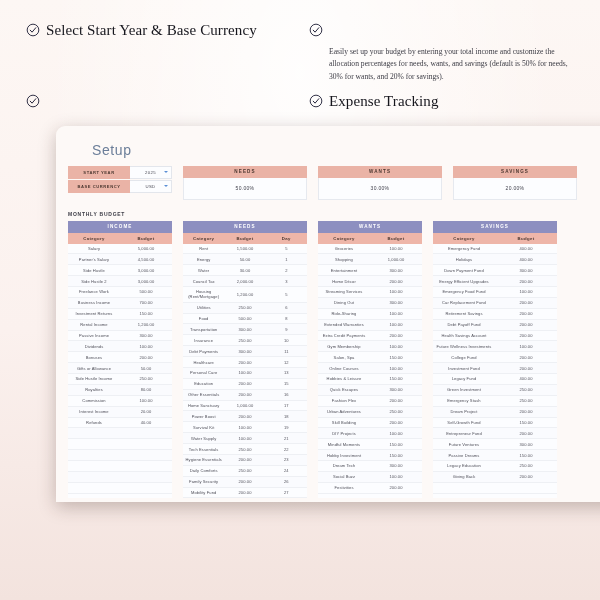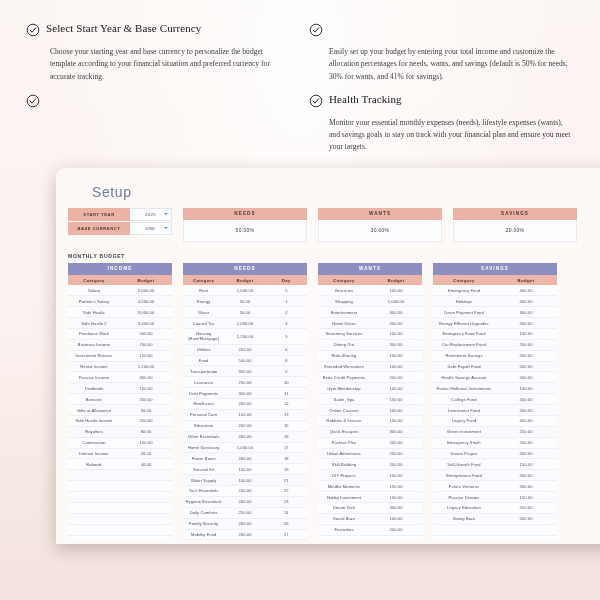--- a/index.html
+++ b/index.html
@@ -24,21 +24,21 @@
   }
   .features{
     display:grid;grid-template-columns:1fr 1fr;
     column-gap:18px;row-gap:10px;
     padding:22px 26px 0 26px;
   }
   .feat{display:block;}
   .feat-head{display:flex;align-items:flex-start;gap:6px;}
   .chk{flex:0 0 auto;margin-top:1px;}
   .feat-title{
-    font-family:"Liberation Serif",serif;font-size:11px;
+    font-family:"Liberation Serif",serif;font-size:15px;
     color:#16161d;letter-spacing:.1px;line-height:1.1;
   }
   .feat-body{
     font-family:"Liberation Serif",serif;font-size:7.6px;line-height:1.62;
     color:#3b3b44;margin:5px 0 0 24px;max-width:250px;
   }
   .feat:nth-child(even) .feat-body{margin-left:20px;}
 
   
   .card-wrap{position:relative;margin:14px 0 0 56px;}
@@ -131,33 +131,32 @@
     <div class="feat">
       <div class="feat-head">
         <span class="chk">
           <svg width="14" height="14" viewBox="0 0 24 24">
               <circle cx="12" cy="12" r="10" fill="none" stroke="#23233a" stroke-width="1.6"></circle>
               <path d="M7.2 12.3l3.2 3.4 6.4-7.6" fill="none" stroke="#23233a" stroke-width="1.7" stroke-linecap="round" stroke-linejoin="round"></path>
             </svg>
         </span>
         <span class="feat-title">Select Start Year &amp; Base Currency</span>
       </div>
-      <div class="feat-body">Choose your starting year and base currency to personalize the budget template according to your financial situation and preferred currency for accurate tracking.</div>
     </div>
 
     <div class="feat">
       <div class="feat-head">
         <span class="chk">
           <svg width="14" height="14" viewBox="0 0 24 24">
               <circle cx="12" cy="12" r="10" fill="none" stroke="#23233a" stroke-width="1.6"></circle>
               <path d="M7.2 12.3l3.2 3.4 6.4-7.6" fill="none" stroke="#23233a" stroke-width="1.7" stroke-linecap="round" stroke-linejoin="round"></path>
             </svg>
         </span>
       </div>
-      <div class="feat-body">Easily set up your budget by entering your total income and customize the allocation percentages for needs, wants, and savings (default is 50% for needs, 30% for wants, and 41% for savings).</div>
+      <div class="feat-body">Easily set up your budget by entering your total income and customize the allocation percentages for needs, wants, and savings (default is 50% for needs, 30% for wants, and 20% for savings).</div>
     </div>
 
     <div class="feat">
       <div class="feat-head">
         <span class="chk">
           <svg width="14" height="14" viewBox="0 0 24 24">
               <circle cx="12" cy="12" r="10" fill="none" stroke="#23233a" stroke-width="1.6"></circle>
               <path d="M7.2 12.3l3.2 3.4 6.4-7.6" fill="none" stroke="#23233a" stroke-width="1.7" stroke-linecap="round" stroke-linejoin="round"></path>
             </svg>
         </span>
@@ -165,23 +164,22 @@
     </div>
 
     <div class="feat">
       <div class="feat-head">
         <span class="chk">
           <svg width="14" height="14" viewBox="0 0 24 24">
               <circle cx="12" cy="12" r="10" fill="none" stroke="#23233a" stroke-width="1.6"></circle>
               <path d="M7.2 12.3l3.2 3.4 6.4-7.6" fill="none" stroke="#23233a" stroke-width="1.7" stroke-linecap="round" stroke-linejoin="round"></path>
             </svg>
         </span>
-        <span class="feat-title">Health Tracking</span>
+        <span class="feat-title">Expense Tracking</span>
       </div>
-      <div class="feat-body">Monitor your essential monthly expenses (needs), lifestyle expenses (wants), and savings goals to stay on track with your financial plan and ensure you meet your targets.</div>
     </div>
 
   </div>
 
   <div class="card-wrap">
     <div class="card">
       <div class="card-inner">
 
         <div class="sheet-title">Setup</div>
 

